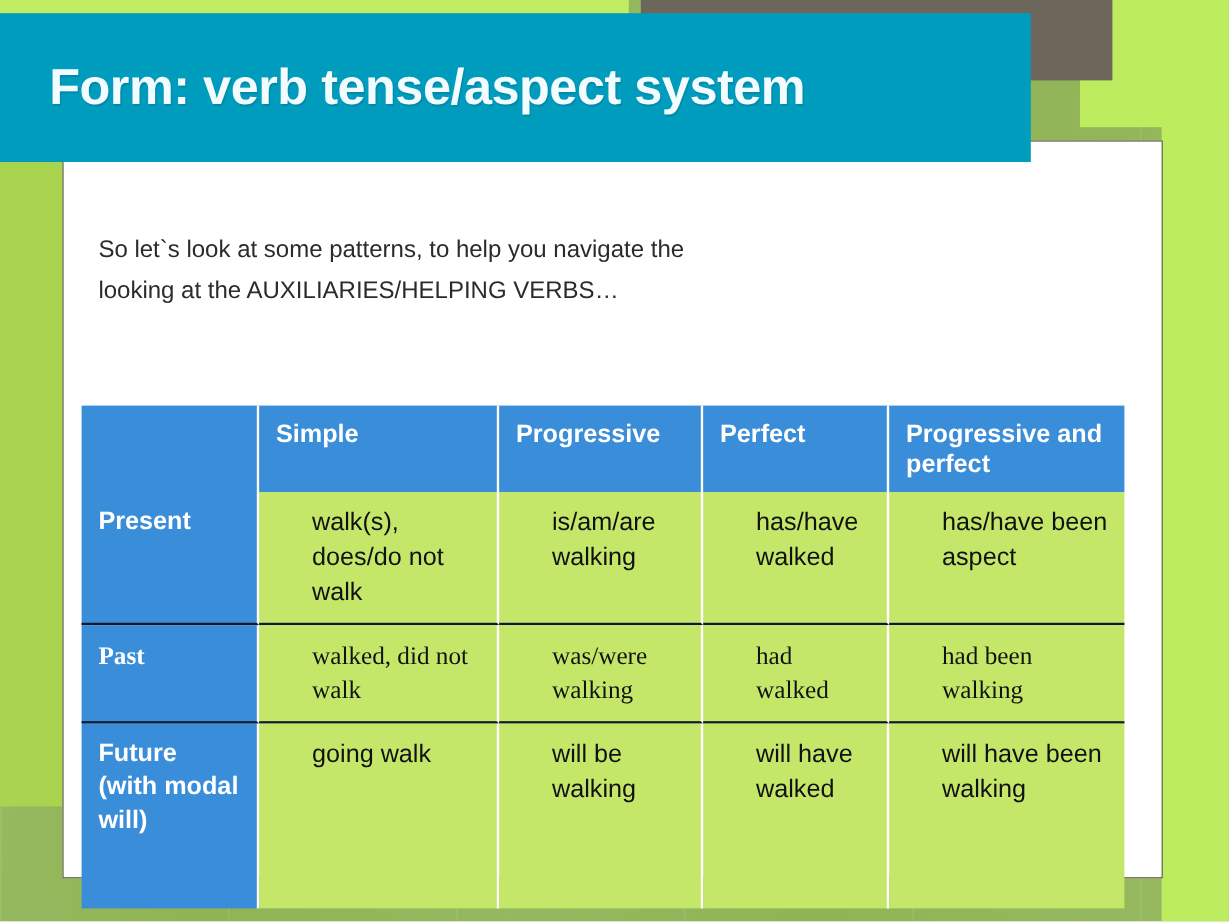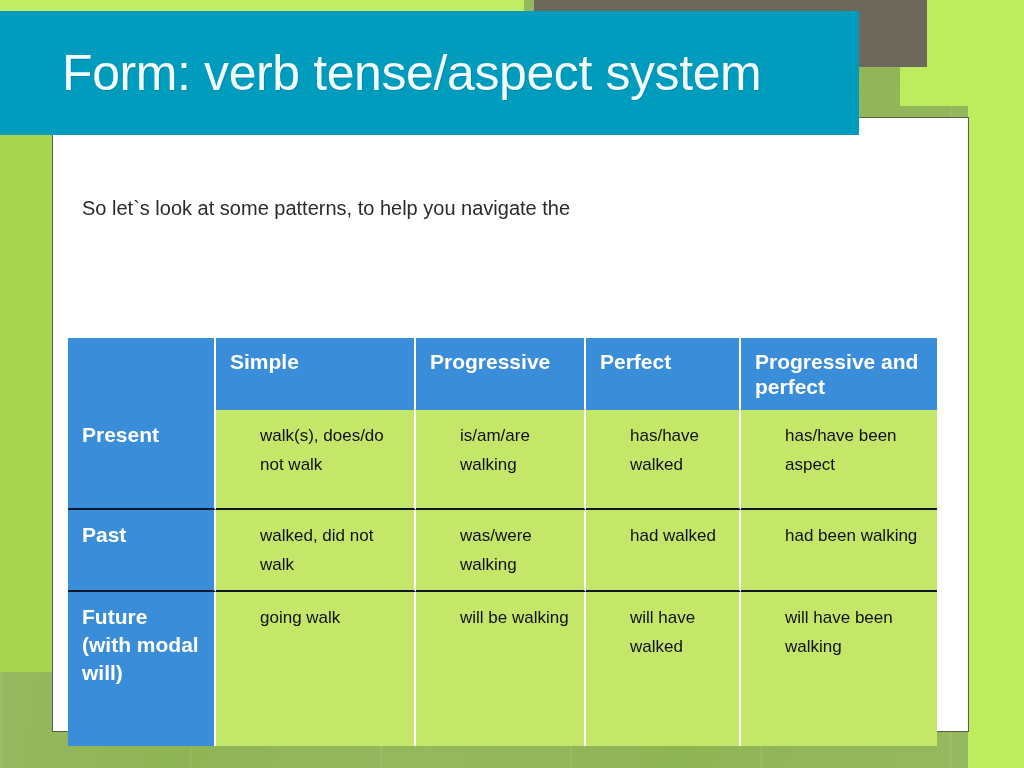--- a/index.html
+++ b/index.html
@@ -116,24 +116,24 @@
     top: 11px;
     width: 859px;
     height: 124px;
     background: #009cbe;
     display: flex;
     align-items: center;
     z-index: 5;
   }
   .title-text {
     color: #f2fbfd;
-    font-size: 50px;
-    font-weight: normal;
+    font-size: 42px;
+    font-weight: bold;
     letter-spacing: -0.4px;
-    padding-left: 62px;
+    padding-left: 41px;
     text-shadow: 1px 1px 1px rgba(0,0,0,0.12);
     white-space: nowrap;
   }
 
   
   .body-text {
     position: absolute;
     left: 82px;
     top: 191px;
     width: 830px;
@@ -186,27 +186,27 @@
   td.row-label {
     background: #3a8dd8;
     color: #ffffff;
     font-size: 21px;
     font-weight: bold;
     line-height: 28px;
   }
   td.cell {
     background: #c4e76a;
     color: #111111;
-    font-size: 17px;
+    font-size: 21px;
     font-weight: normal;
     line-height: 29px;
     padding-left: 44px;
   }
   tr.r-present td { height: 100px; }
-  tr.r-past    td { height: 66px; }
+  tr.r-past    td { height: 66px; font-family: Liberation Serif, serif; }
   tr.r-future  td { height: 154px; }
 </style>
 </head>
 <body>
 
 <div class="slide">
 
   <div class="bg-pattern"></div>
   <div class="bg-sheen"></div>
 
@@ -218,20 +218,21 @@
   <div class="band-lime-top"></div>
 
   <div class="panel"></div>
 
   <div class="title-bar">
     <div class="title-text">Form: verb tense/aspect system</div>
   </div>
 
   <div class="body-text">
     <p>So let`s look at some patterns, to help you navigate the</p>
+    <p>looking at the AUXILIARIES/HELPING VERBS…</p>
   </div>
 
   <table class="tense-table">
     <colgroup>
       <col class="col-label">
         <col class="col-simple">
         <col class="col-prog">
         <col class="col-perf">
         <col class="col-pp">
     </colgroup>

